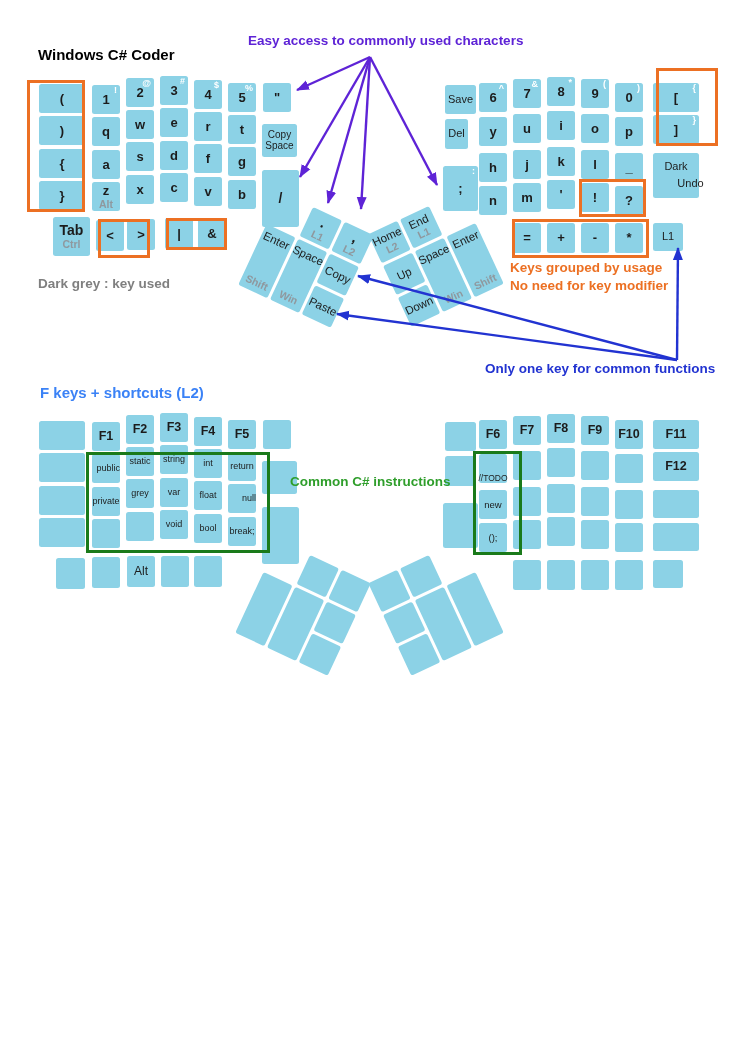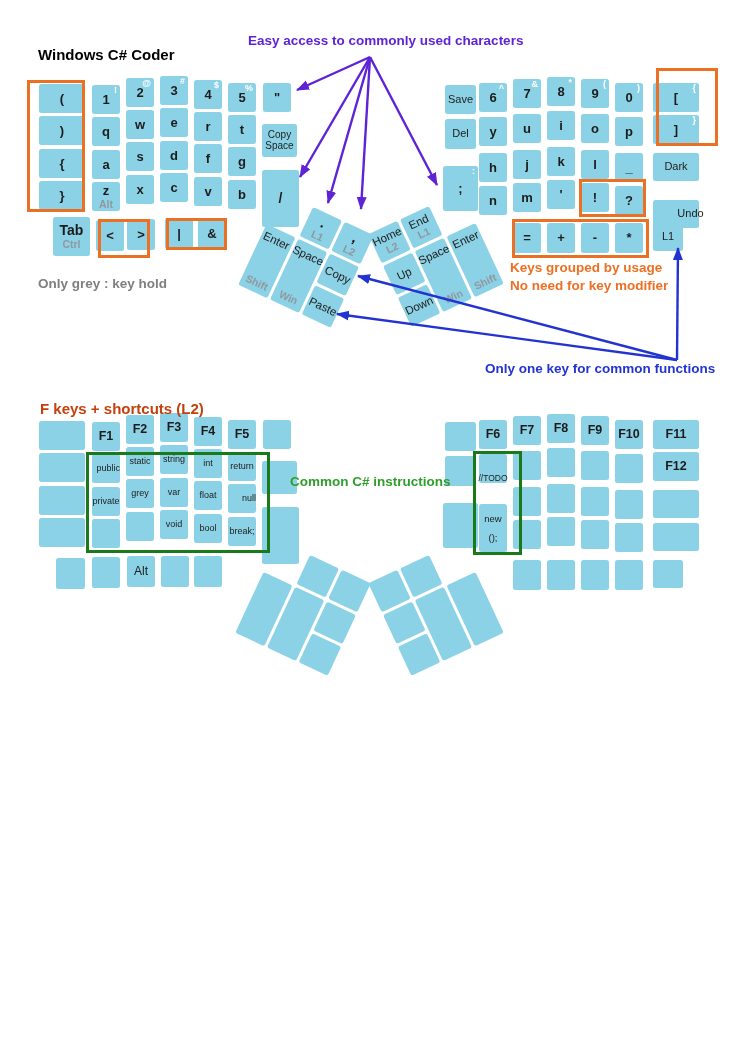--- a/index.html
+++ b/index.html
@@ -14,21 +14,21 @@
   .key .hold{font-size:10.5px;font-weight:700;color:var(--hold,#8F989E);line-height:1;margin-top:1px;}
   .key.tall{justify-content:space-between;padding:5px 0;}
   .cluster{position:absolute;width:102px;height:102px;}
   .box{position:absolute;border:3px solid;box-sizing:border-box;}
   .txt{position:absolute;white-space:pre-line;line-height:1.33;}
   #t-main-title{left:38px;top:45px;font-size:15px;font-weight:700;color:#000;}
   #t-easy{left:248px;top:32px;font-size:13.5px;font-weight:600;color:var(--purple,#5e23d6);}
   #t-greynote{left:38px;top:275px;font-size:13.5px;font-weight:700;color:var(--greynote,#7f7f7f);}
   #t-grouped{left:510px;top:259px;font-size:13.5px;font-weight:600;color:var(--orange,#ec7023);}
   #t-onlyone{left:485px;top:360px;font-size:13.5px;font-weight:600;color:var(--blue,#2233d1);}
-  #t-l2-title{left:40px;top:399px;font-size:15px;font-weight:700;color:#c2410c;}
+  #t-l2-title{left:40px;top:383px;font-size:15px;font-weight:700;color:#3b82f6;}
   #t-csharp{left:290px;top:473px;font-size:13.5px;font-weight:600;color:var(--green,#2f9e2b);}
   #arrow-layer{position:absolute;left:0;top:0;pointer-events:none;}
 </style>
 </head>
 <body>
 
 <div id="page">
   <div id="key-layer">
       <div class="key" style="left: 39px; top: 84px; width: 46px; height: 29px; font-size: 13px; font-weight: 700;">
         <span class="main">(</span>
@@ -130,21 +130,21 @@
       </div>
       <div class="key" style="left: 165px; top: 218px; width: 28px; height: 31px; font-size: 13px; font-weight: 700;">
         <span class="main">|</span>
       </div>
       <div class="key" style="left: 198px; top: 218px; width: 28px; height: 31px; font-size: 13px; font-weight: 700;">
         <span class="main">&amp;</span>
       </div>
       <div class="key" style="left: 445px; top: 85px; width: 31px; height: 29px; font-size: 11px; font-weight: 400;">
         <span class="main">Save</span>
       </div>
-      <div class="key" style="left: 445px; top: 119px; width: 31px; height: 30px; font-size: 11px; font-weight: 400;">
+      <div class="key" style="left: 445px; top: 119px; width: 23px; height: 30px; font-size: 11px; font-weight: 400;">
         <span class="main">Del</span>
       </div>
       <div class="key" style="left: 443px; top: 166px; width: 35px; height: 45px; font-size: 13px; font-weight: 700;">
         <span class="sup">:</span>
         <span class="main">;</span>
       </div>
       <div class="key" style="left: 479px; top: 83px; width: 28px; height: 29px; font-size: 13px; font-weight: 700;">
         <span class="sup">^</span>
         <span class="main">6</span>
       </div>
@@ -213,21 +213,21 @@
         <span class="sup">{</span>
         <span class="main">[</span>
       </div>
       <div class="key" style="left: 653px; top: 115px; width: 46px; height: 29px; font-size: 13px; font-weight: 700;">
         <span class="sup">}</span>
         <span class="main">]</span>
       </div>
       <div class="key" style="left: 653px; top: 153px; width: 46px; height: 28px; font-size: 11px; font-weight: 400;">
         <span class="main">Dark</span>
       </div>
-      <div class="key" style="left: 653px; top: 200px; width: 46px; height: 28px; font-size: 11px; font-weight: 400; padding-left: 29px;">
+      <div class="key" style="left: 653px; top: 170px; width: 46px; height: 28px; font-size: 11px; font-weight: 400; padding-left: 29px;">
         <span class="main">Undo</span>
       </div>
       <div class="key" style="left: 513px; top: 223px; width: 28px; height: 30px; font-size: 13px; font-weight: 700;">
         <span class="main">=</span>
       </div>
       <div class="key" style="left: 547px; top: 223px; width: 28px; height: 30px; font-size: 13px; font-weight: 700;">
         <span class="main">+</span>
       </div>
       <div class="key" style="left: 581px; top: 223px; width: 28px; height: 30px; font-size: 13px; font-weight: 700;">
         <span class="main">-</span>
@@ -310,21 +310,21 @@
       <div class="key" style="left: 194px; top: 556px; width: 28px; height: 31px; font-size: 13px; font-weight: 700;"></div>
       <div class="key" style="left: 445px; top: 422px; width: 31px; height: 29px; font-size: 13px; font-weight: 700;"></div>
       <div class="key" style="left: 445px; top: 456px; width: 31px; height: 30px; font-size: 13px; font-weight: 700;"></div>
       <div class="key" style="left: 443px; top: 503px; width: 35px; height: 45px; font-size: 13px; font-weight: 700;"></div>
       <div class="key" style="left: 479px; top: 420px; width: 28px; height: 29px; font-size: 12.5px; font-weight: 700;">
         <span class="main">F6</span>
       </div>
       <div class="key" style="left: 479px; top: 454px; width: 28px; height: 29px; font-size: 8.5px; font-weight: 400; justify-content: flex-end;">
         <span class="main">//TODO</span>
       </div>
-      <div class="key" style="left: 479px; top: 490px; width: 28px; height: 29px; font-size: 9.5px; font-weight: 400; margin-top: 14px;">
+      <div class="key" style="left: 479px; top: 490px; width: 28px; height: 29px; font-size: 9.5px; font-weight: 400;">
         <span class="main">new</span>
       </div>
       <div class="key" style="left: 479px; top: 523px; width: 28px; height: 29px; font-size: 9.5px; font-weight: 400;">
         <span class="main">();</span>
       </div>
       <div class="key" style="left: 513px; top: 416px; width: 28px; height: 29px; font-size: 12.5px; font-weight: 700;">
         <span class="main">F7</span>
       </div>
       <div class="key" style="left: 513px; top: 451px; width: 28px; height: 29px; font-size: 13px; font-weight: 700;"></div>
       <div class="key" style="left: 513px; top: 487px; width: 28px; height: 29px; font-size: 13px; font-weight: 700;"></div>
@@ -449,20 +449,20 @@
       <line x1="370" y1="57" x2="328" y2="203" stroke="#5E23D6" stroke-width="2.4" marker-end="url(#m-purple)"></line>
       <line x1="370" y1="57" x2="361" y2="209" stroke="#5E23D6" stroke-width="2.4" marker-end="url(#m-purple)"></line>
       <line x1="370" y1="57" x2="437" y2="185" stroke="#5E23D6" stroke-width="2.4" marker-end="url(#m-purple)"></line>
       <line x1="677" y1="360" x2="678" y2="248" stroke="#2233D1" stroke-width="2.4" marker-end="url(#m-blue)"></line>
       <line x1="677" y1="360" x2="358" y2="276" stroke="#2233D1" stroke-width="2.4" marker-end="url(#m-blue)"></line>
       <line x1="677" y1="360" x2="337" y2="314" stroke="#2233D1" stroke-width="2.4" marker-end="url(#m-blue)"></line>
     </svg>
   <div id="text-layer">
     <div class="txt" id="t-main-title">Windows C# Coder</div>
     <div class="txt" id="t-easy">Easy access to commonly used characters</div>
-    <div class="txt" id="t-greynote">Only grey : key hold</div>
+    <div class="txt" id="t-greynote">Dark grey : key used</div>
     <div class="txt" id="t-grouped">Keys grouped by usage
 No need for key modifier</div>
     <div class="txt" id="t-onlyone">Only one key for common functions</div>
     <div class="txt" id="t-l2-title">F keys + shortcuts (L2)</div>
     <div class="txt" id="t-csharp">Common C# instructions</div>
   </div>
 </div>
 
 </body></html>

